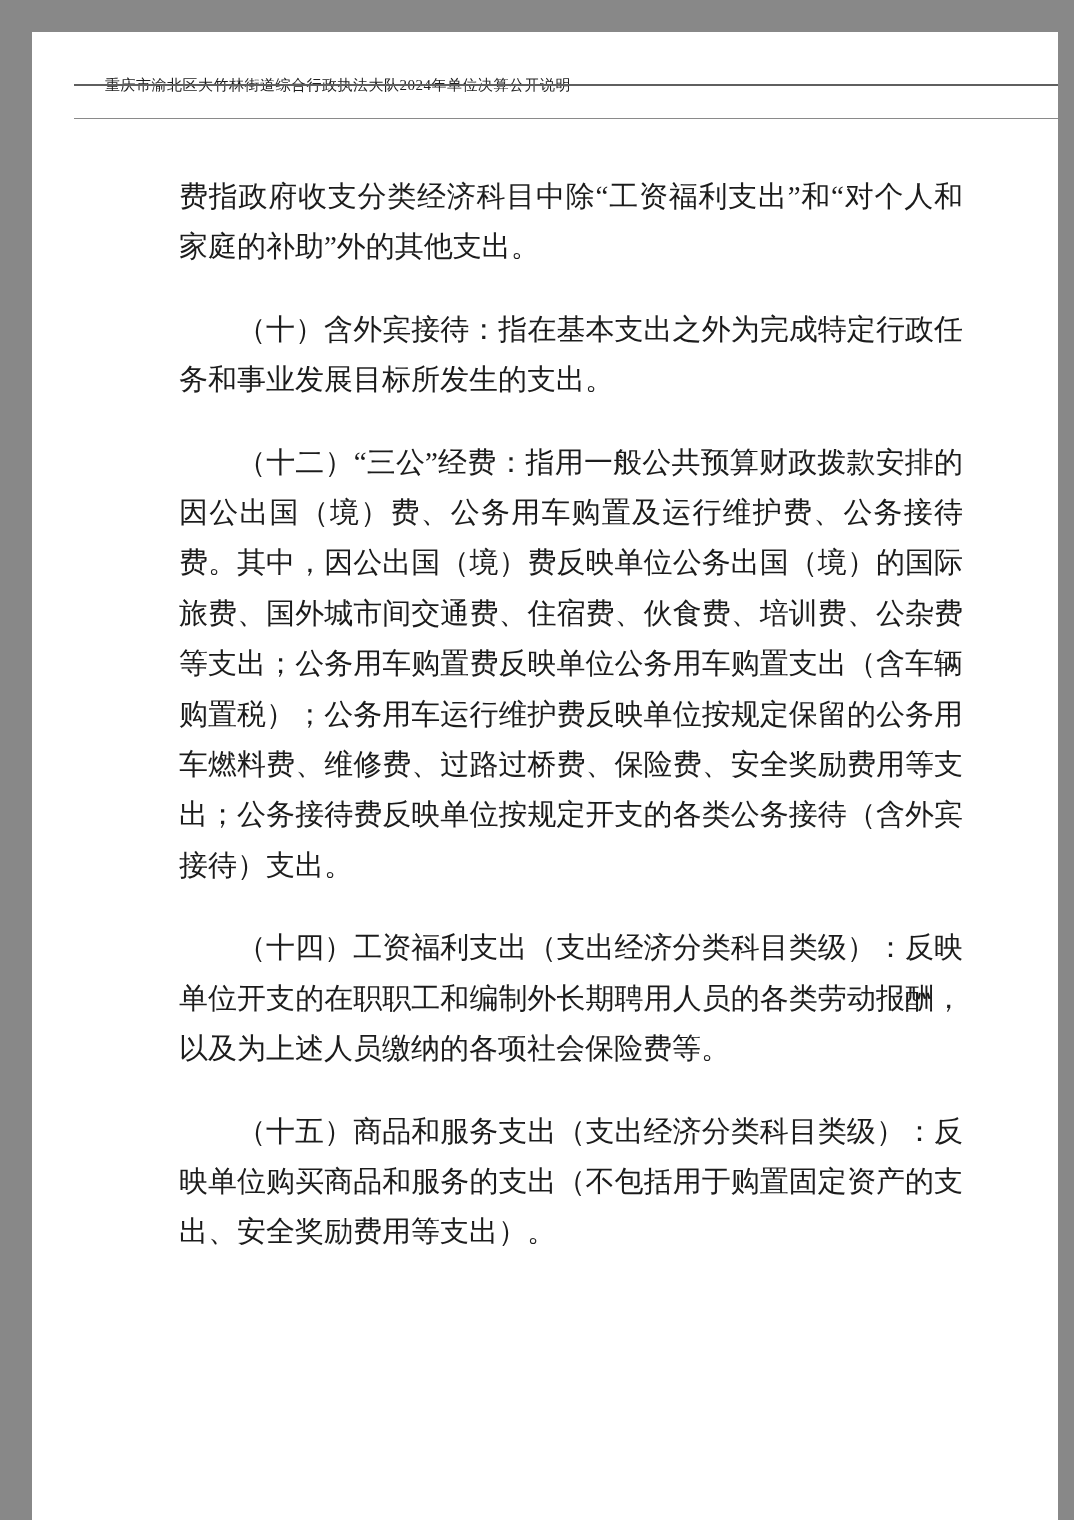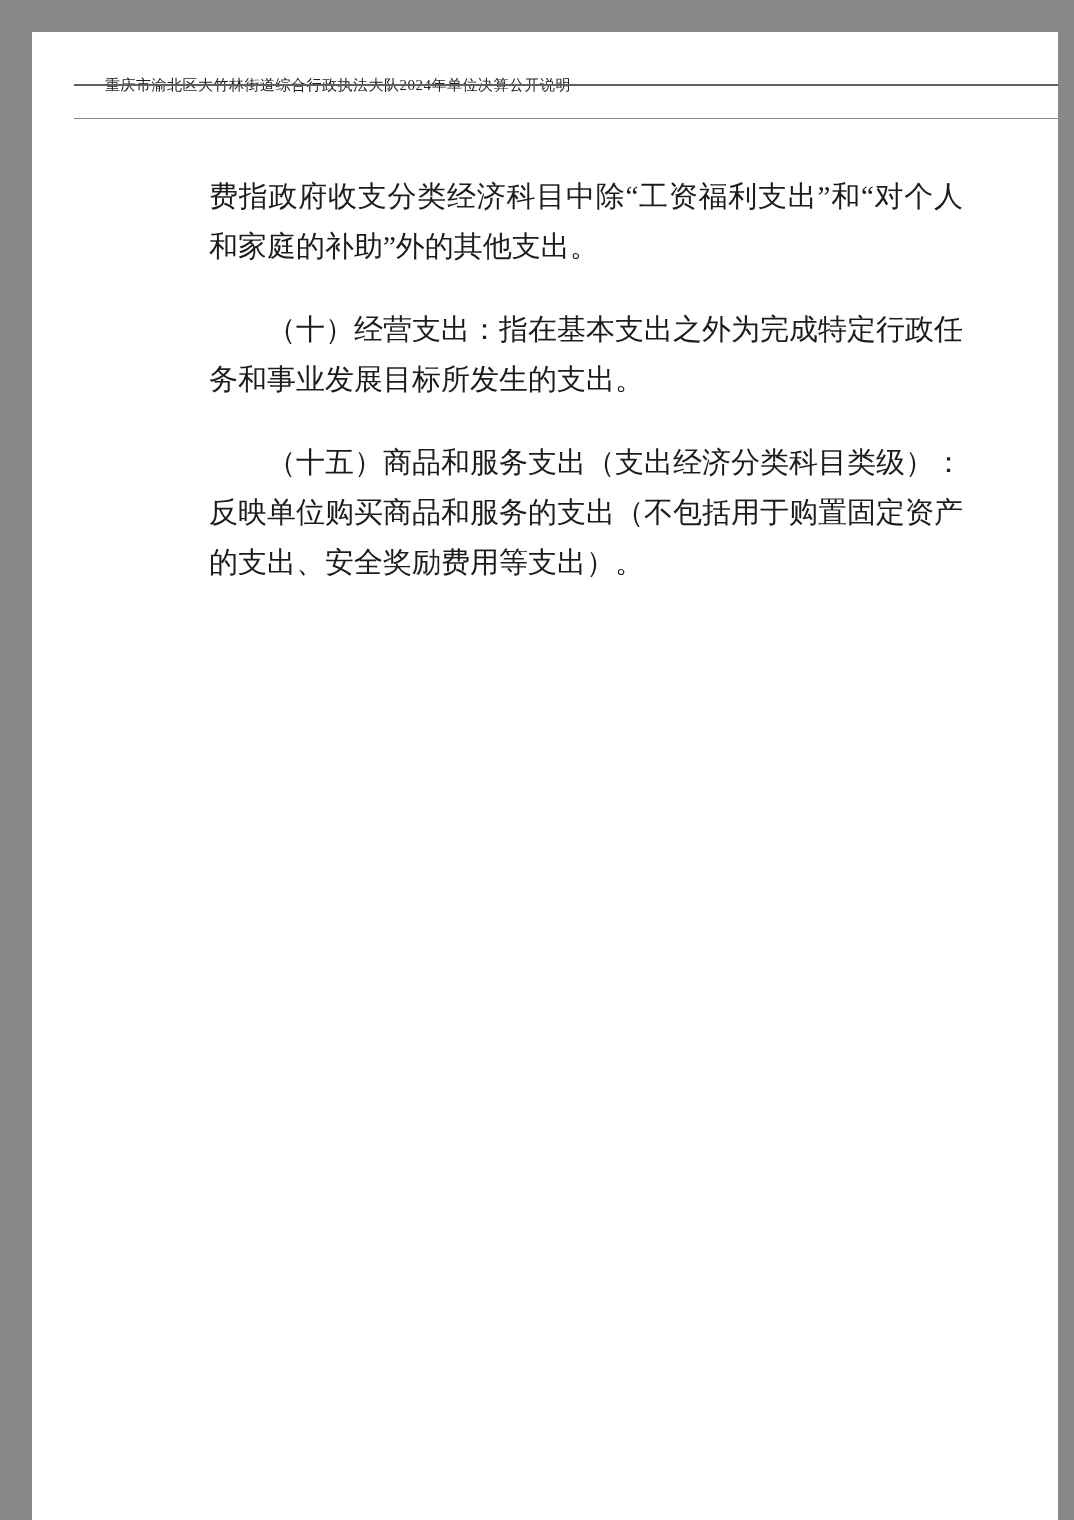--- a/index.html
+++ b/index.html
@@ -40,21 +40,20 @@
     top: 107px;
     width: 848px;
     font-size: 29px;
     line-height: 50.4px;
     text-align: justify;
     text-justify: inter-character;
     color: #1c1c1c;
   }
   .doc-body p {
     text-indent: 2em;
-    margin-left: 30px;
   }
   .doc-body p.no-indent {
     text-indent: 0;
   }
   .doc-footer {
     position: absolute;
     left: 0;
     top: 1480px;
     width: 100%;
     text-align: center;
@@ -67,19 +66,21 @@
 <body>
 
 <div class="page">
 
   <div class="doc-header">重庆市渝北区大竹林街道综合行政执法大队2024年单位决算公开说明</div>
 
   <div class="header-rule"></div>
 
   <div class="doc-body">
     <p class="no-indent">费指政府收支分类经济科目中除“工资福利支出”和“对个人和家庭的补助”外的其他支出。</p>
-    <p>（十）经营支出：指在基本支出之外为完成特定行政任务和事业发展目标所发生的支出。</p>
+    <p>（十）含外宾接待：指在基本支出之外为完成特定行政任务和事业发展目标所发生的支出。</p>
+    <p>（十二）“三公”经费：指用一般公共预算财政拨款安排的因公出国（境）费、公务用车购置及运行维护费、公务接待费。其中，因公出国（境）费反映单位公务出国（境）的国际旅费、国外城市间交通费、住宿费、伙食费、培训费、公杂费等支出；公务用车购置费反映单位公务用车购置支出（含车辆购置税）；公务用车运行维护费反映单位按规定保留的公务用车燃料费、维修费、过路过桥费、保险费、安全奖励费用等支出；公务接待费反映单位按规定开支的各类公务接待（含外宾接待）支出。</p>
+    <p>（十四）工资福利支出（支出经济分类科目类级）：反映单位开支的在职职工和编制外长期聘用人员的各类劳动报酬，以及为上述人员缴纳的各项社会保险费等。</p>
     <p>（十五）商品和服务支出（支出经济分类科目类级）：反映单位购买商品和服务的支出（不包括用于购置固定资产的支出、安全奖励费用等支出）。</p>
   </div>
 
   <div class="doc-footer">-6-</div>
 
 </div>
 
 </body></html>

